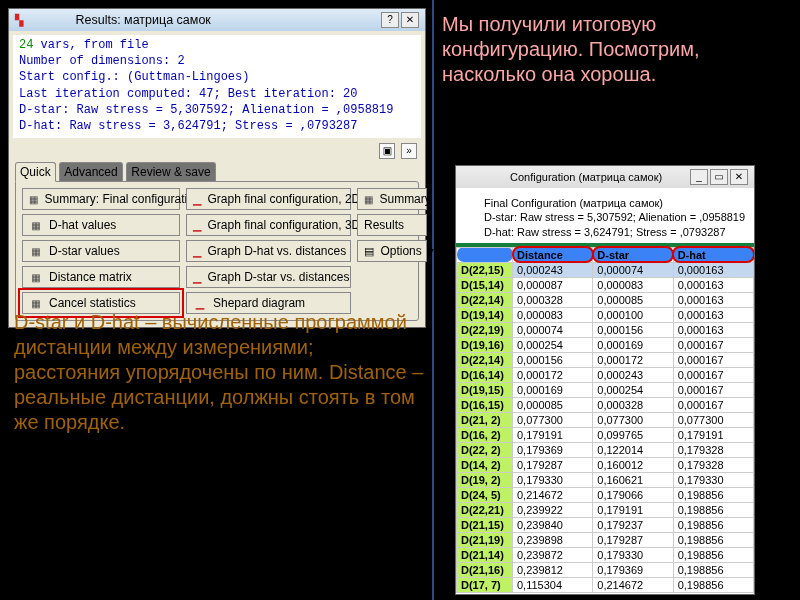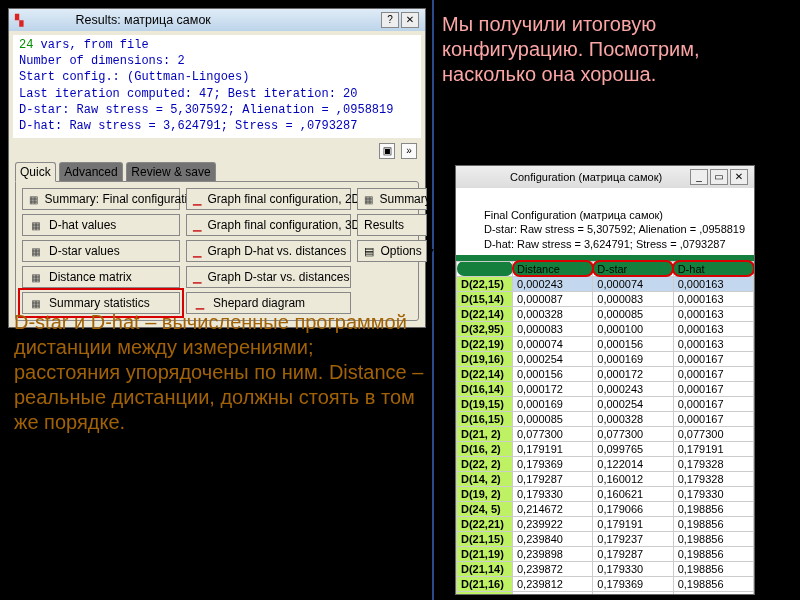--- a/index.html
+++ b/index.html
@@ -172,39 +172,39 @@
     left: 437px;
     top: 165px;
     width: 300px;
     height: 430px;
     background: #fff;
     border: 1px solid #666;
     overflow: hidden;
     margin-left: 18px;
   }
   .config-head {
-    padding: 20px 4px 4px 28px;
+    padding: 8px 4px 4px 28px;
     font-size: 11px;
     line-height: 1.3;
-    border-bottom: 6px solid #15803d;
+    border-bottom: 4px solid #15803d;
   }
   .cg-table {
     border-collapse: collapse;
     width: 100%;
     font-size: 11px;
   }
   .cg-table th, .cg-table td {
     border: 1px solid #ccc;
     padding: 1px 4px;
     text-align: left;
     white-space: nowrap;
   }
   .cg-table th {
-    background: #15803d;
-    font-weight: normal;
+    background: #3b82f6;
+    font-weight: bold;
     border-radius: 7px;
   }
   .cg-table th.first { width: 56px; }
   .cg-table td.first {
     background: #bef264;
     font-weight: bold;
   }
   .cg-table .highlighted td:not(.first) { background: #c3d8ee; }
   .header-redbox {
     outline: 2px solid #d80000;
@@ -255,21 +255,21 @@
       <div class="winbtn">
           <span class="bicon grid">▦</span>
           <span>D-star values</span>
         </div>
       <div class="winbtn">
           <span class="bicon grid">▦</span>
           <span>Distance matrix</span>
         </div>
       <div class="winbtn selected-red">
           <span class="bicon grid">▦</span>
-          <span>Summary statistics</span>
+          <span>Cancel statistics</span>
         </div>
     </div>
     <div class="btncol mid">
       <div class="winbtn">
           <span class="bicon line">▁</span>
           <span>Graph final configuration, 2D</span>
         </div>
       <div class="winbtn">
           <span class="bicon line">▁</span>
           <span>Graph final configuration, 3D</span>
@@ -338,21 +338,21 @@
           <td>0,000083</td>
           <td>0,000163</td>
         </tr>
         <tr>
           <td class="first">D(22,14)</td>
           <td>0,000328</td>
           <td>0,000085</td>
           <td>0,000163</td>
         </tr>
         <tr>
-          <td class="first">D(32,95)</td>
+          <td class="first">D(19,14)</td>
           <td>0,000083</td>
           <td>0,000100</td>
           <td>0,000163</td>
         </tr>
         <tr>
           <td class="first">D(22,19)</td>
           <td>0,000074</td>
           <td>0,000156</td>
           <td>0,000163</td>
         </tr>

